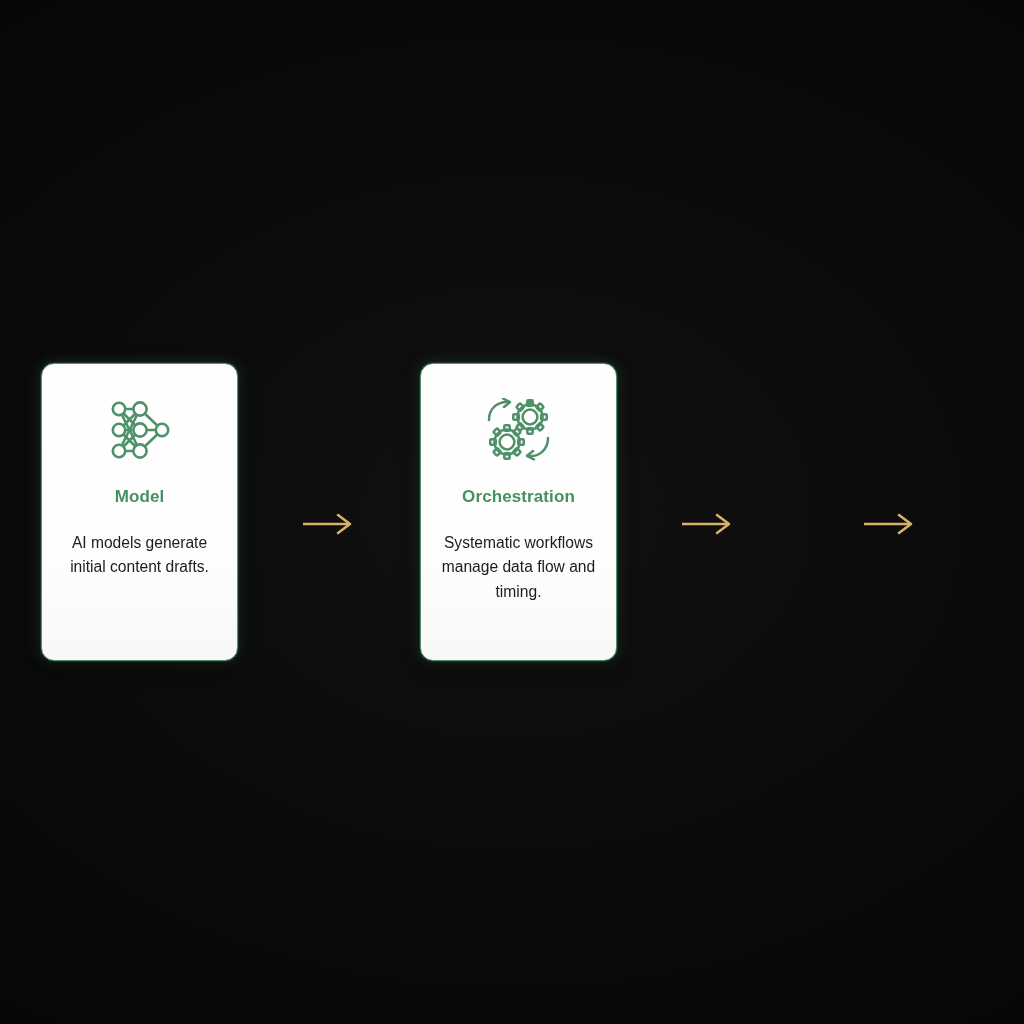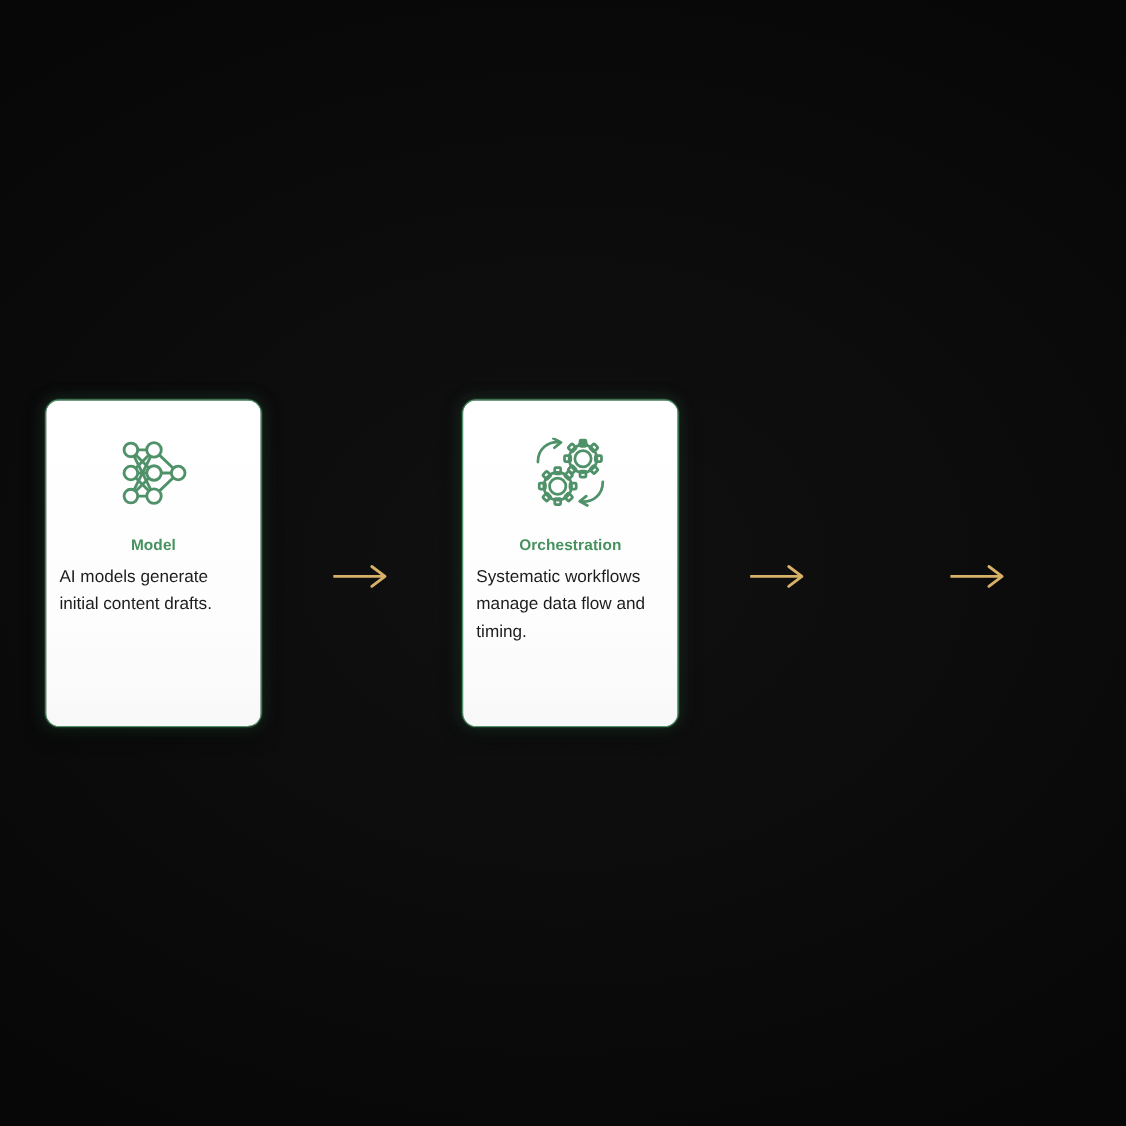--- a/index.html
+++ b/index.html
@@ -57,35 +57,35 @@
     align-items: center;
     justify-content: center;
     margin-bottom: 22px;
   }
   .card-icon svg {
     display: block;
   }
 
   .card-title {
     color: #46925f;
-    font-size: 14px;
+    font-size: 17px;
     font-weight: bold;
     letter-spacing: 0.1px;
     text-align: right;
     line-height: 1.1;
-    margin-bottom: 10px;
+    margin-bottom: 24px;
     white-space: nowrap;
   }
 
   .card-desc {
     color: #1c1c1c;
     font-size: 15.6px;
     font-weight: 400;
     line-height: 1.58;
-    text-align: left;
+    text-align: center;
     max-width: 172px;
   }
 
   .connector {
     flex: 1 1 auto;
     display: flex;
     align-items: center;
     justify-content: center;
     position: relative;
   }

